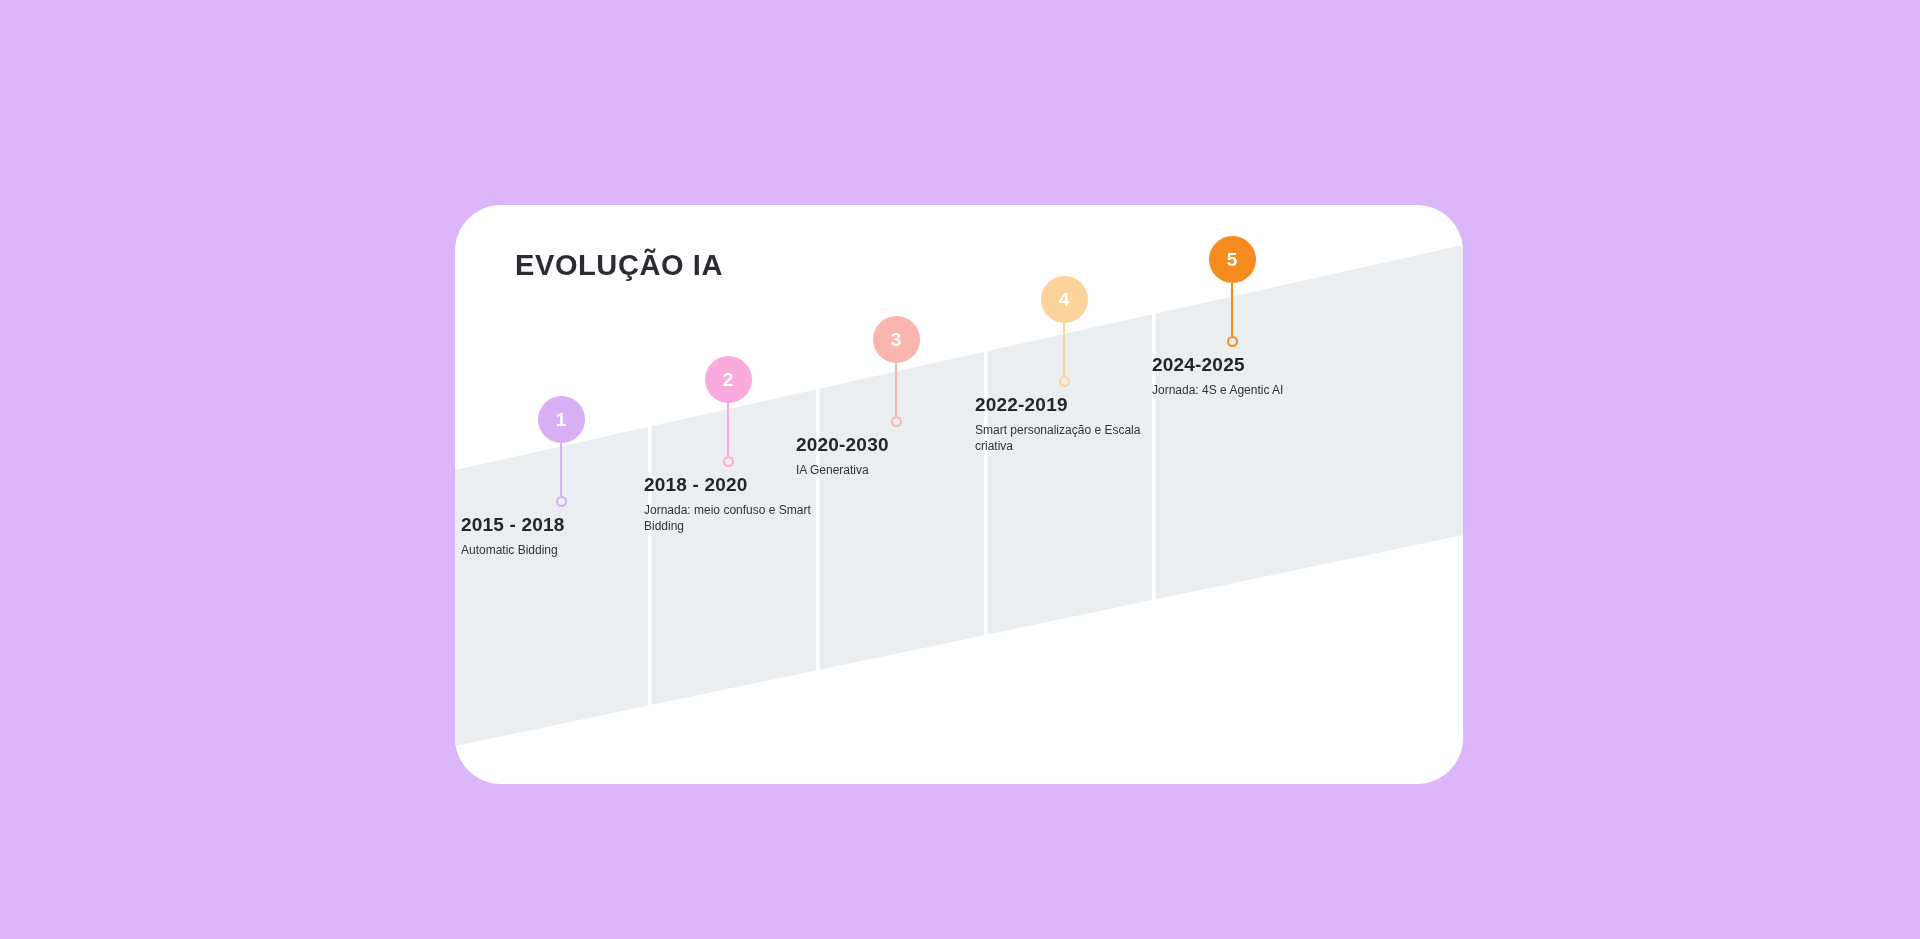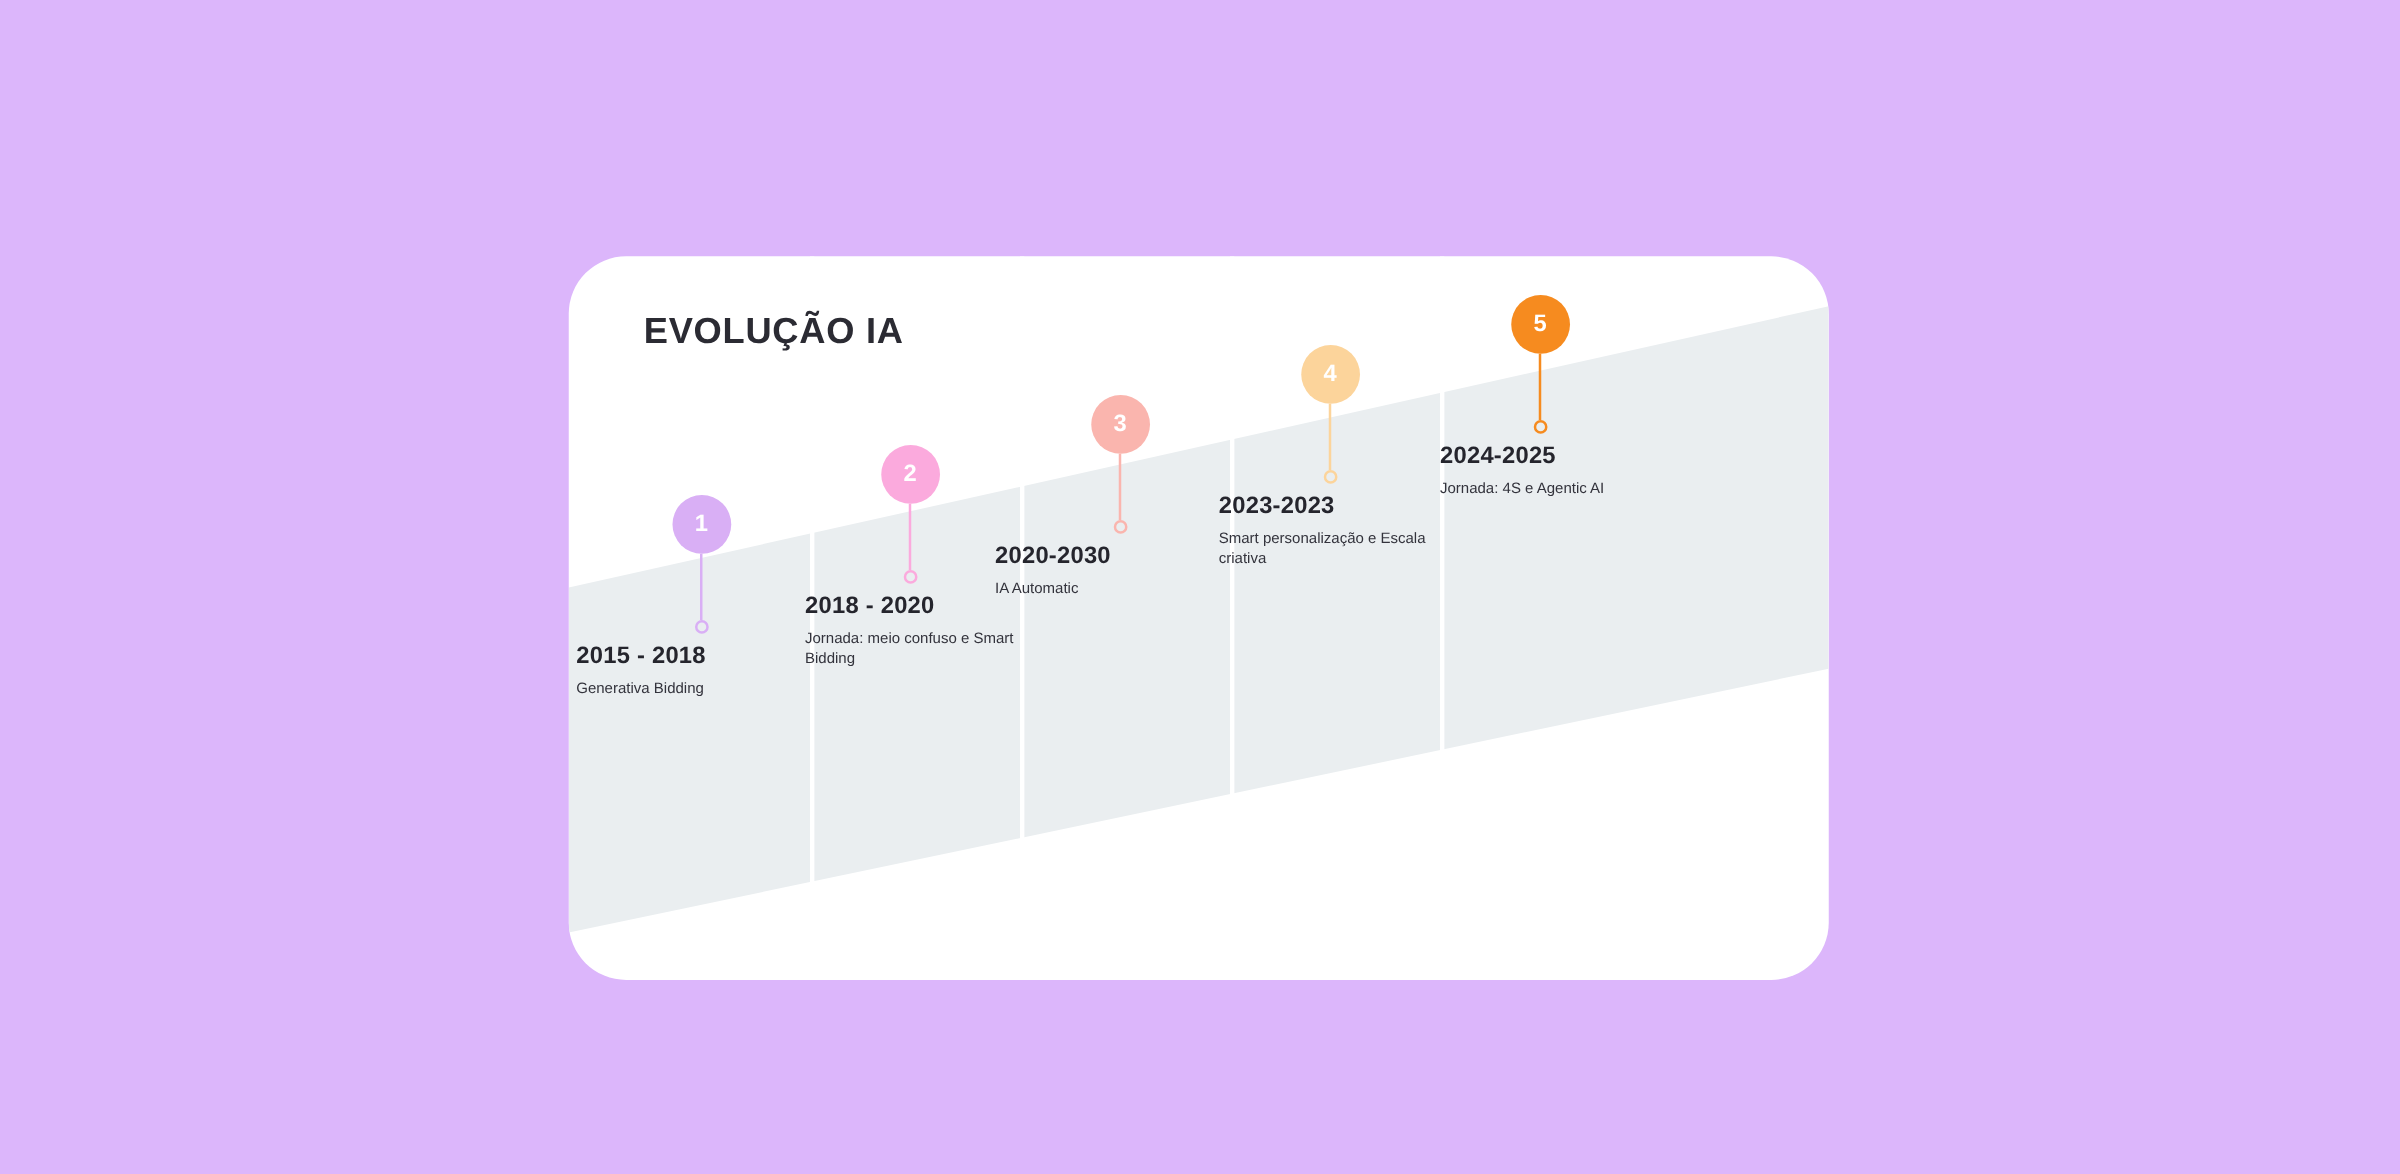--- a/index.html
+++ b/index.html
@@ -138,21 +138,21 @@
     <div id="title">EVOLUÇÃO IA</div>
 
     <div class="item" style="left:6px; top:191px;">
       <div class="marker" style="background:#d9aff5;">
         <span>1</span>
       </div>
       <div class="stem" style="height:53px; background:#d9aff5;"></div>
       <div class="enddot" style="top:100px; color:#d9aff5;"></div>
       <div class="labels" style="top:118px;">
         <div class="year">2015 - 2018</div>
-        <div class="desc">Generativa Bidding</div>
+        <div class="desc">Automatic Bidding</div>
       </div>
     </div>
 
     <div class="item" style="left:173px; top:151px;">
       <div class="marker" style="background:#fbaadd;">
         <span>2</span>
       </div>
       <div class="stem" style="height:53px; background:#fbaadd;"></div>
       <div class="enddot" style="top:100px; color:#fbaadd;"></div>
       <div class="labels" style="top:118px; width:172px; left:16px;">
@@ -162,32 +162,32 @@
     </div>
 
     <div class="item" style="left:341px; top:111px;">
       <div class="marker" style="background:#fab5ae;">
         <span>3</span>
       </div>
       <div class="stem" style="height:53px; background:#fab5ae;"></div>
       <div class="enddot" style="top:100px; color:#fab5ae;"></div>
       <div class="labels" style="top:118px;">
         <div class="year">2020-2030</div>
-        <div class="desc">IA Automatic</div>
+        <div class="desc">IA Generativa</div>
       </div>
     </div>
 
     <div class="item" style="left:509px; top:71px;">
       <div class="marker" style="background:#fcd49b;">
         <span>4</span>
       </div>
       <div class="stem" style="height:53px; background:#fcd49b;"></div>
       <div class="enddot" style="top:100px; color:#fcd49b;"></div>
       <div class="labels" style="top:118px; width:178px; left:11px;">
-        <div class="year">2023-2023</div>
+        <div class="year">2022-2019</div>
         <div class="desc">Smart personalização e Escala criativa</div>
       </div>
     </div>
 
     <div class="item" style="left:677px; top:31px;">
       <div class="marker" style="background:#f68b1f;">
         <span>5</span>
       </div>
       <div class="stem" style="height:53px; background:#f68b1f;"></div>
       <div class="enddot" style="top:100px; color:#f68b1f;"></div>

